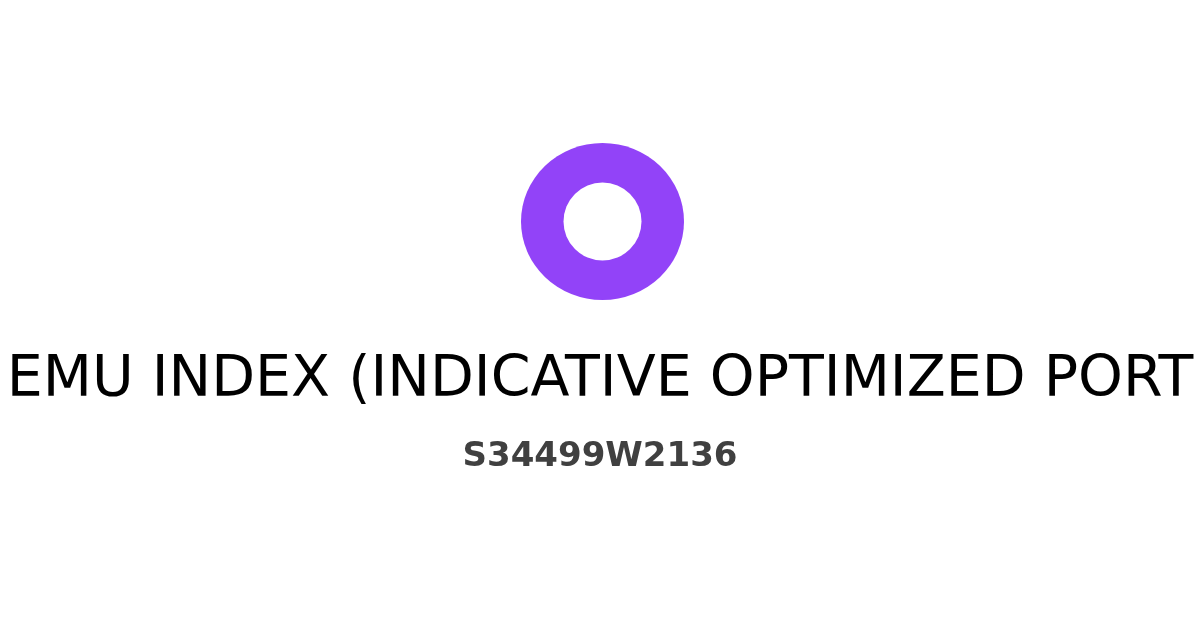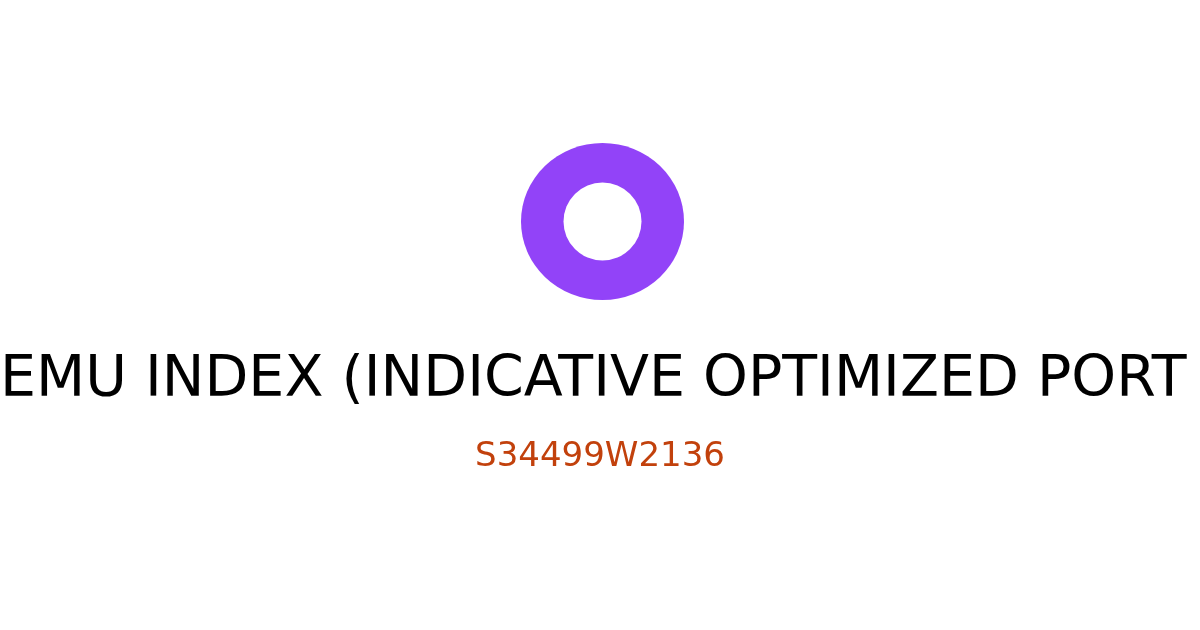--- a/index.html
+++ b/index.html
@@ -56,33 +56,33 @@
     left: 0;
     top: 0;
     width: 1200px;
     color: #000000;
     font-family: "DejaVu Sans", sans-serif;
     font-size: 57px;
     font-weight: 400;
     line-height: 72px;
     letter-spacing: 0px;
     white-space: nowrap;
-    text-align: left;
+    text-align: center;
     text-transform: uppercase;
   }
 
   #subtitle {
     position: absolute;
     left: 0;
     top: 92px;
     width: 1200px;
-    color: #c2410c;
+    color: #404040;
     font-family: "DejaVu Sans", sans-serif;
     font-size: 34px;
-    font-weight: 400;
+    font-weight: 700;
     line-height: 44px;
     letter-spacing: 0px;
     white-space: nowrap;
     text-align: center;
   }
 </style>
 </head>
 <body>
 
 <div id="card">

